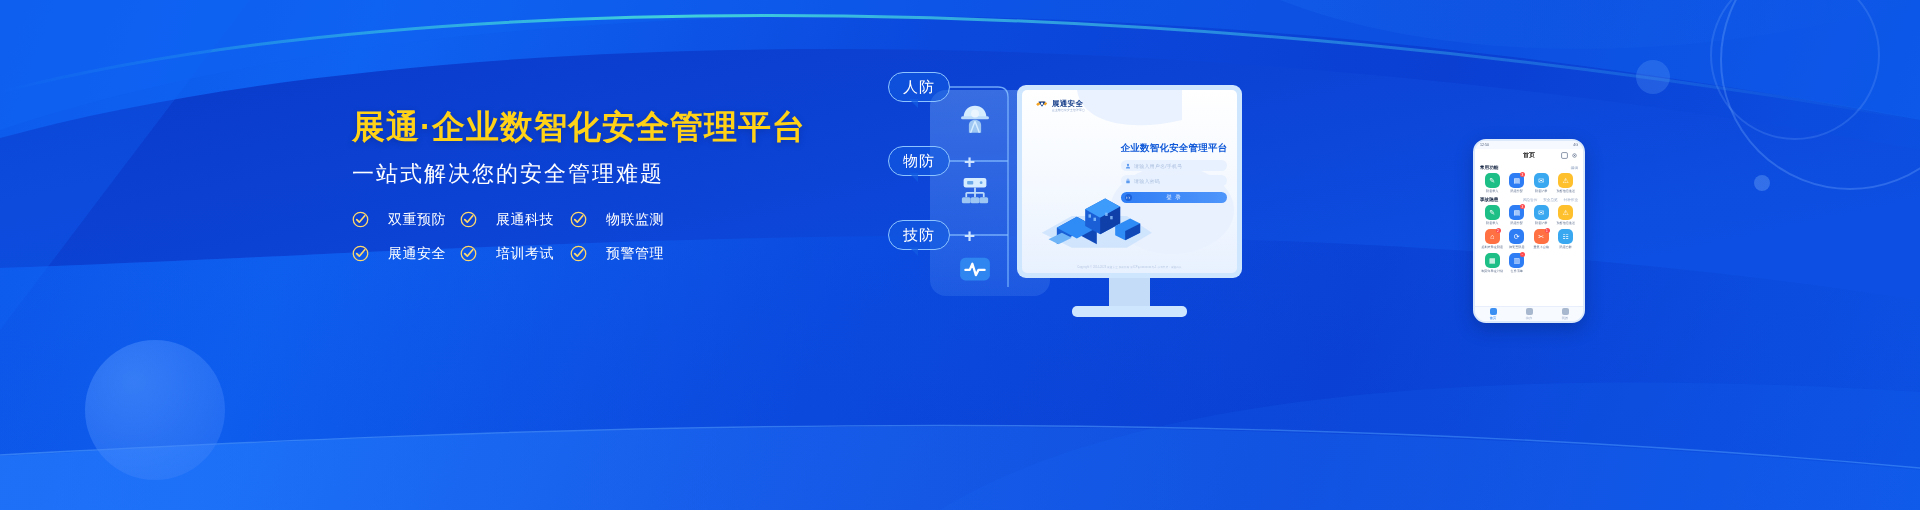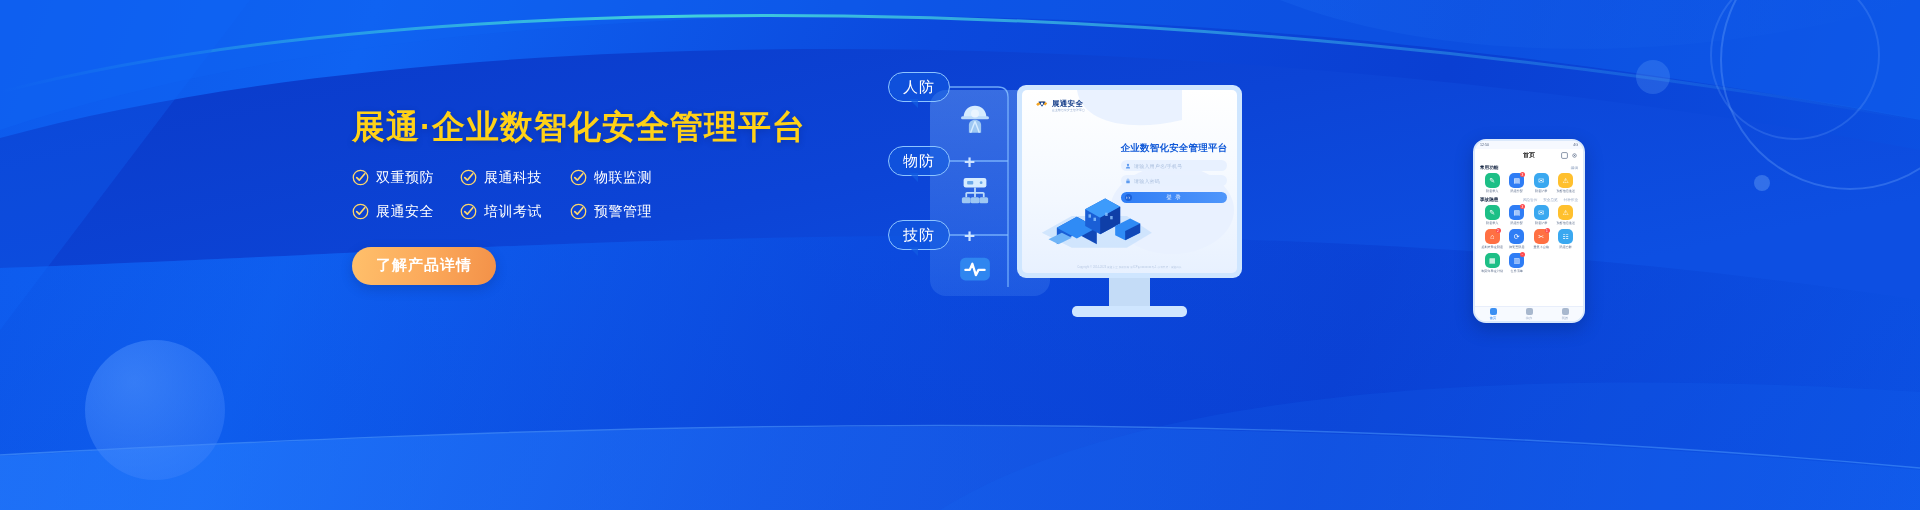--- a/index.html
+++ b/index.html
@@ -28,21 +28,21 @@
     font-size:33px;font-weight:bold;color:#ffd117;letter-spacing:1px;
     line-height:1.18;white-space:nowrap;margin:0;
     text-shadow:0 2px 6px rgba(0,20,80,.25);
   }
   .subhead{
     margin:12px 0 0 0;font-size:22px;color:#ffffff;letter-spacing:2px;
     font-weight:normal;white-space:nowrap;
   }
 
   .features{margin-top:22px;display:grid;grid-template-columns:108px 110px 110px;row-gap:16px;}
-  .feature{display:flex;align-items:center;gap:7px;}
+  .feature{display:flex;align-items:center;gap:19px;}
   .feature .tick{width:17px;height:17px;flex:0 0 17px;display:block;}
   .feature .flabel{font-size:14px;color:#ffffff;white-space:nowrap;letter-spacing:.5px;}
 
   .cta{
     margin-top:26px;display:inline-flex;align-items:center;justify-content:center;
     width:144px;height:38px;border-radius:19px;border:0;cursor:pointer;
     background:linear-gradient(100deg,#ffc06b 0%,#fba85a 55%,#f39148 100%);
     color:#ffffff;font-size:15px;font-weight:bold;letter-spacing:1px;
     font-family:"Liberation Sans","DejaVu Sans",sans-serif;
     box-shadow:0 4px 12px rgba(10,30,90,.22);
@@ -192,20 +192,21 @@
     </svg>
     <div class="circle c-left"></div>
     <div class="circle c-right-ring"></div>
     <div class="circle c-right-ring2"></div>
     <div class="circle c-dot-a"></div>
     <div class="circle c-dot-b"></div>
   </div>
 
   <div class="copy">
     <h1 class="headline">展通·企业数智化安全管理平台</h1>
+    <p class="subhead">一站式解决您的安全管理难题</p>
 
     <div class="features">
       <div class="feature">
         <svg class="tick" viewBox="0 0 20 20">
             <circle cx="10" cy="10" r="8.5" fill="none" stroke="#ffd86b" stroke-width="1.5"></circle>
             <path d="M5.6 10.2 L8.6 13.2 L15 5.6" fill="none" stroke="#ffd86b" stroke-width="2" stroke-linecap="round" stroke-linejoin="round"></path>
           </svg>
         <span class="flabel">双重预防</span>
       </div>
       <div class="feature">
@@ -238,21 +239,20 @@
       </div>
       <div class="feature">
         <svg class="tick" viewBox="0 0 20 20">
             <circle cx="10" cy="10" r="8.5" fill="none" stroke="#ffd86b" stroke-width="1.5"></circle>
             <path d="M5.6 10.2 L8.6 13.2 L15 5.6" fill="none" stroke="#ffd86b" stroke-width="2" stroke-linecap="round" stroke-linejoin="round"></path>
           </svg>
         <span class="flabel">预警管理</span>
       </div>
     </div>
 
-    <button class="cta">了解产品详情</button>
   </div>
 
   <div class="rail">
     <svg viewBox="0 0 170 230" width="170" height="230">
       <path d="M62 15 H110 Q120 15 120 25 V215" fill="none" stroke="#7fbaff" stroke-width="1.3" opacity=".85"></path>
       <path d="M62 89 H120" fill="none" stroke="#7fbaff" stroke-width="1.3" opacity=".85"></path>
       <path d="M62 163 H120" fill="none" stroke="#7fbaff" stroke-width="1.3" opacity=".85"></path>
     </svg>
   </div>
   <div class="panel"></div>

